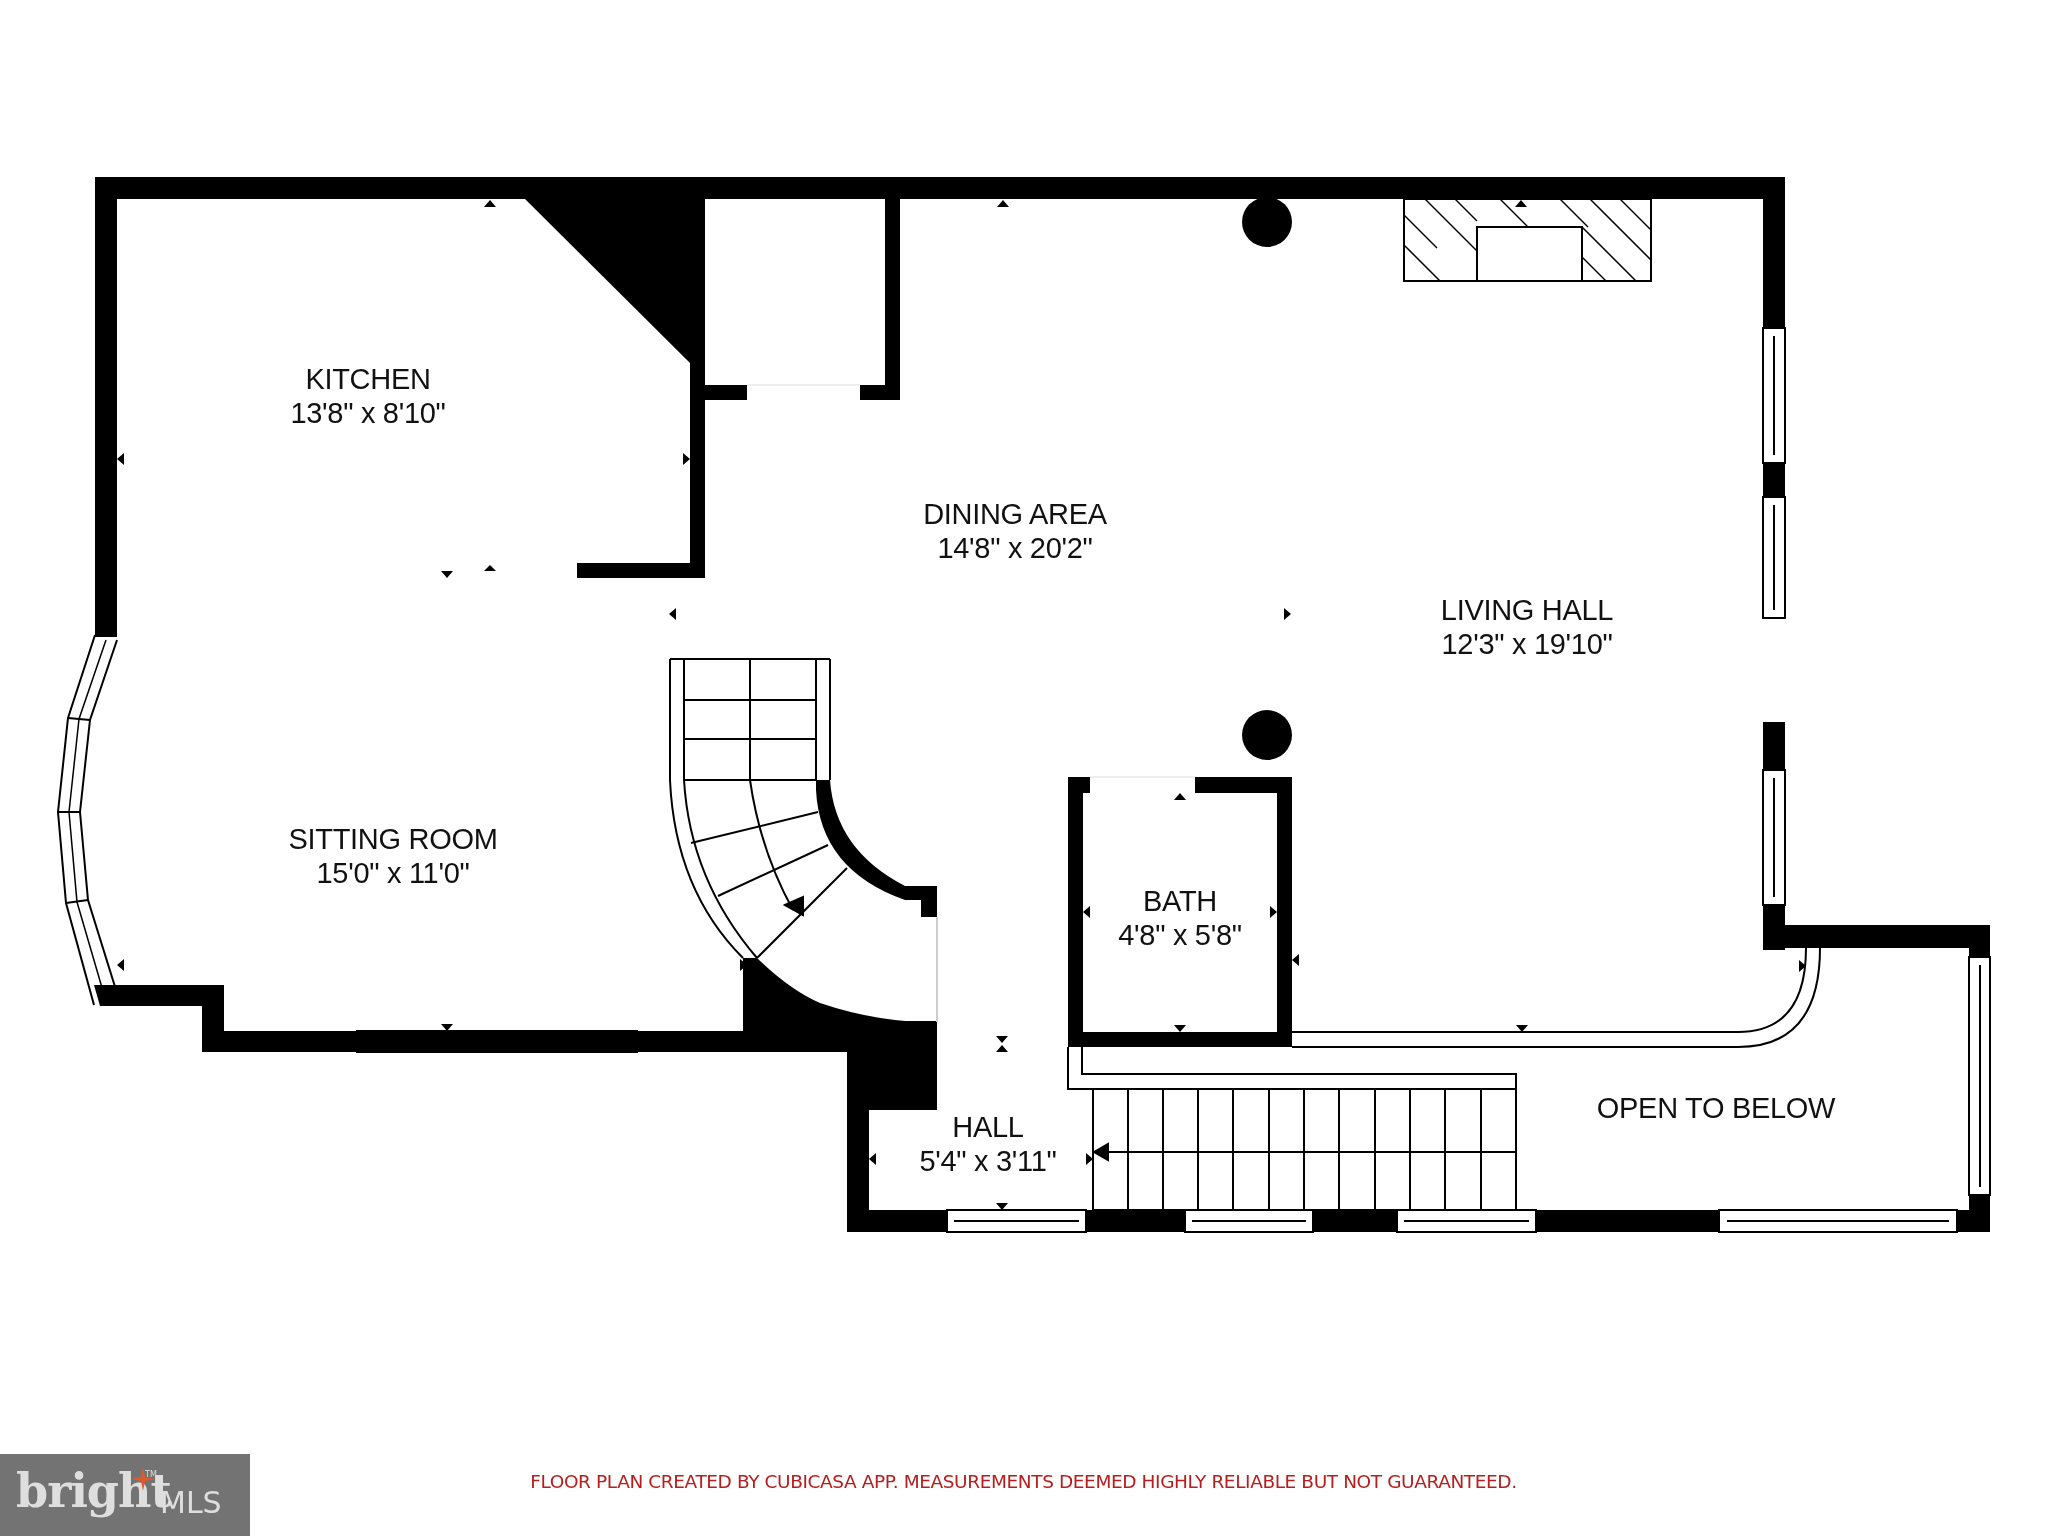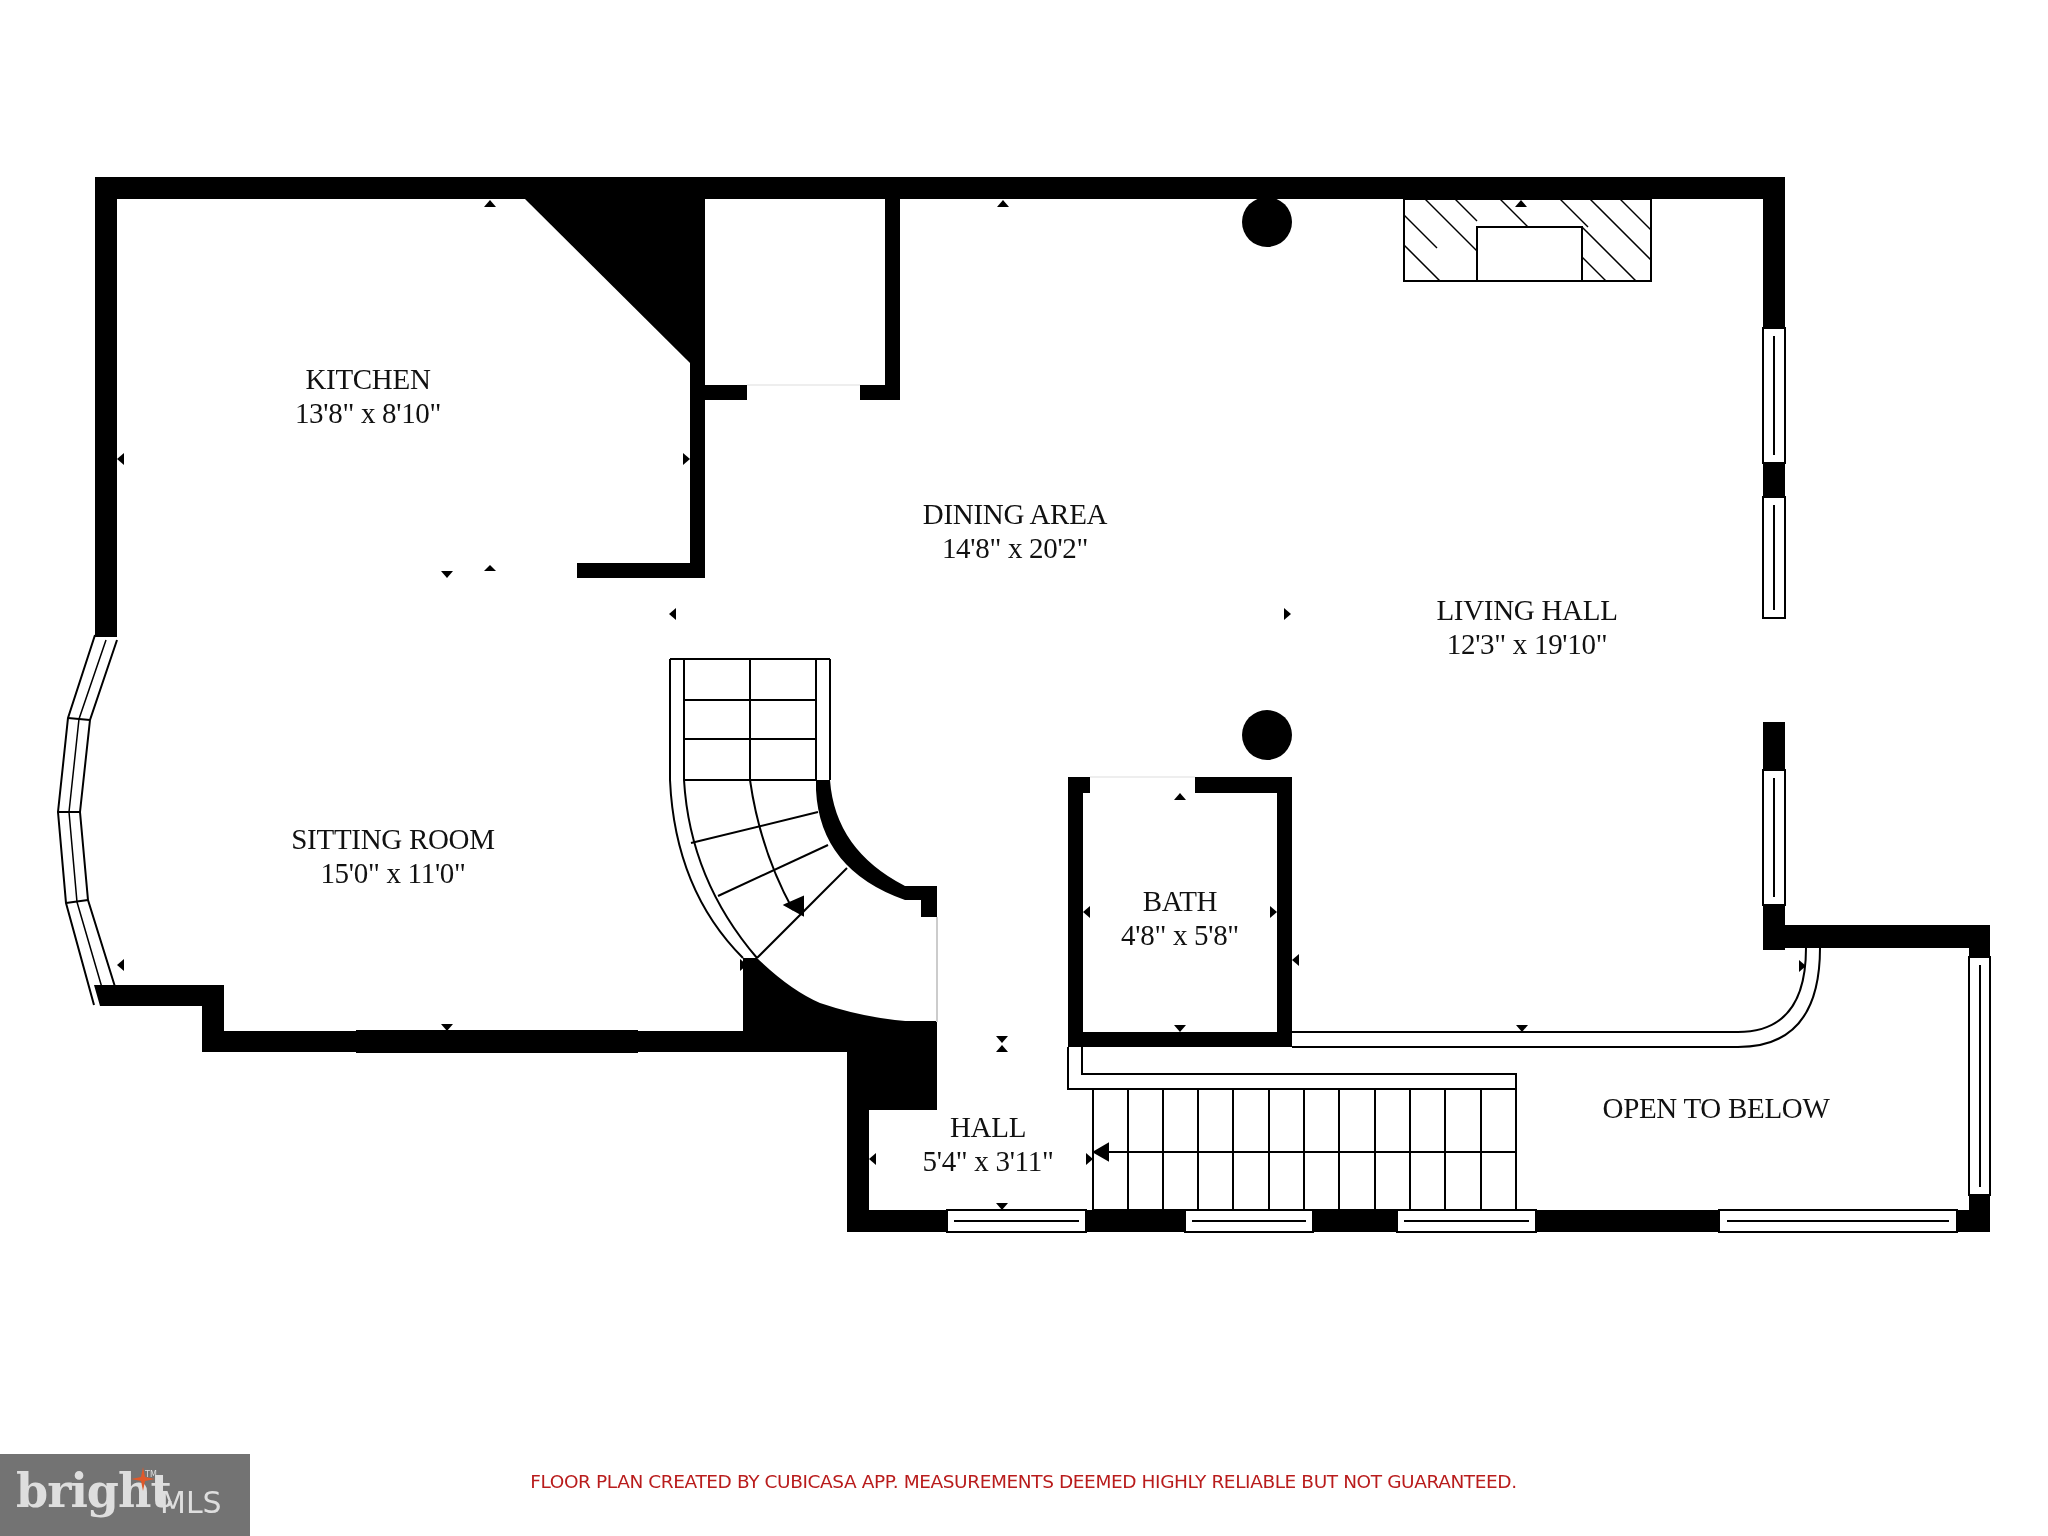--- a/index.html
+++ b/index.html
@@ -1,18 +1,18 @@
 <!DOCTYPE html>
 <html><head>
 <meta charset="utf-8">
 <style>
   html,body{margin:0;padding:0;background:#fff;}
   body{width:2048px;height:1536px;position:relative;overflow:hidden;font-family:"Liberation Sans",sans-serif;}
   #plan{position:absolute;left:0;top:0;width:2048px;height:1536px;}
-  .room-label{position:absolute;transform:translate(-50%,-50%);text-align:center;color:#111;font-family:Liberation Serif, serif;font-size:29px;line-height:34px;white-space:nowrap;letter-spacing:-0.3px;}
+  .room-label{position:absolute;transform:translate(-50%,-50%);text-align:center;color:#111;font-family:Liberation Sans, sans-serif;font-size:29px;line-height:34px;white-space:nowrap;letter-spacing:-0.3px;}
   .room-label span{display:block;}
   .disclaimer{position:absolute;left:490px;top:1471px;width:1067px;text-align:center;color:#b91c1c;font-size:18.5px;font-family:"DejaVu Sans",sans-serif;letter-spacing:-0.4px;white-space:nowrap;}
   .logo{position:absolute;left:0;top:1454px;width:250px;height:82px;background:#737373;}
   .logo .word{position:absolute;left:16px;top:10px;color:#dedede;font-family:"DejaVu Serif",serif;font-weight:bold;font-size:46px;letter-spacing:-1px;}
   .logo .mls{position:absolute;left:160px;top:31px;color:#dedede;font-family:"DejaVu Sans",sans-serif;font-size:30px;}
   .logo .tm{position:absolute;left:145px;top:16px;color:#dedede;font-size:8px;font-family:"DejaVu Sans",sans-serif;}
   .logo .star{position:absolute;left:130px;top:12px;width:26px;height:26px;}
 </style>
 </head>
 <body>

